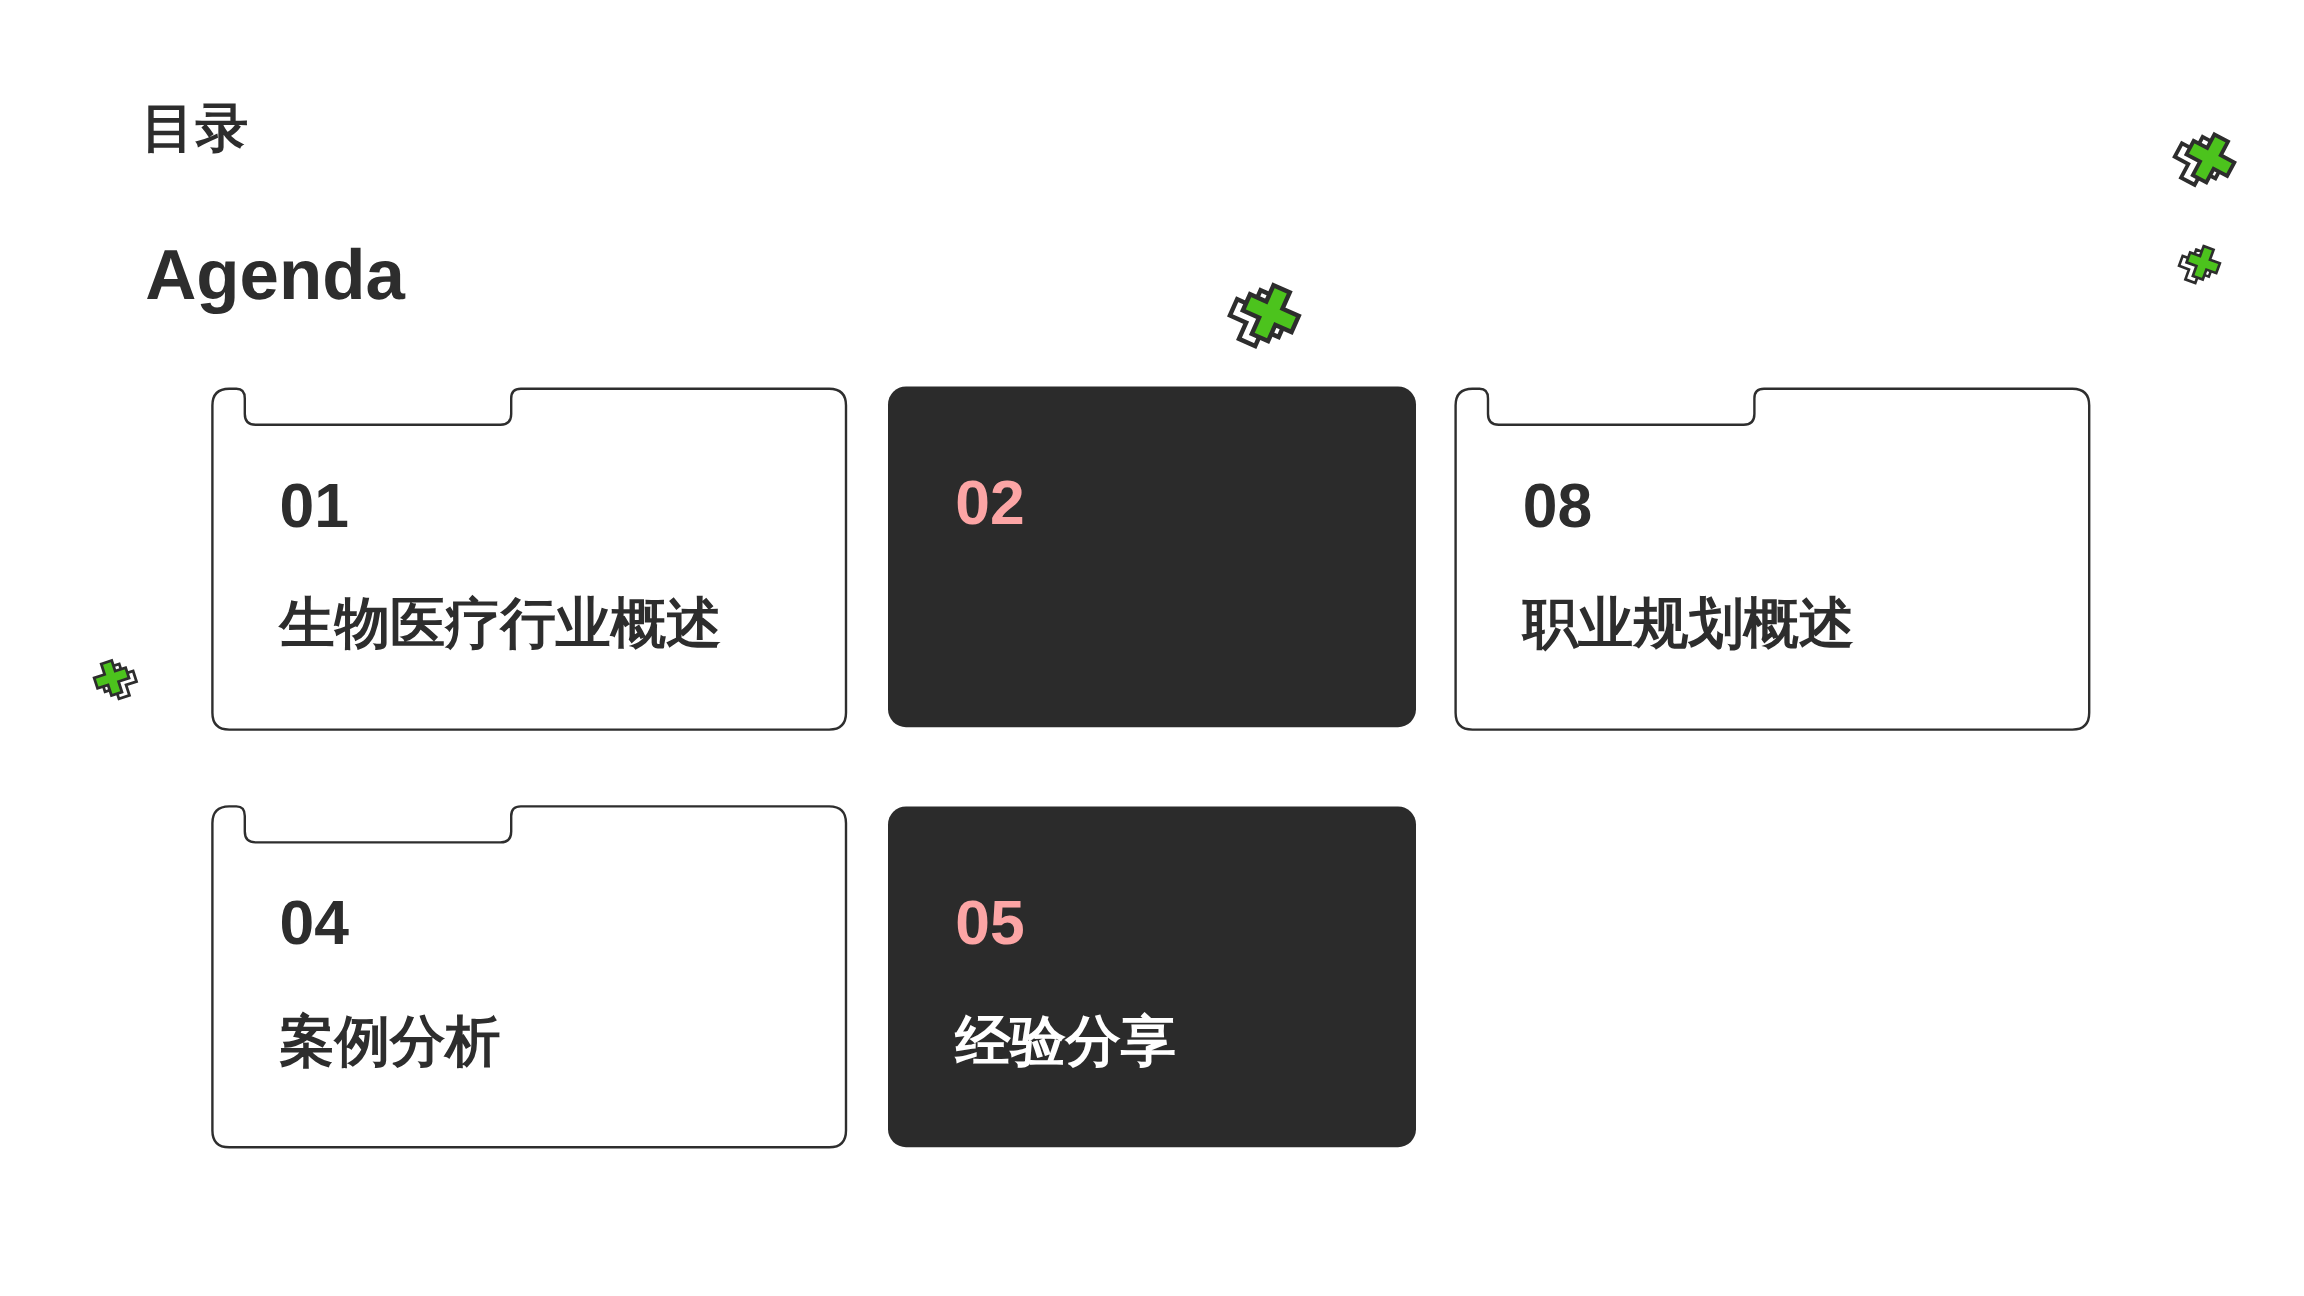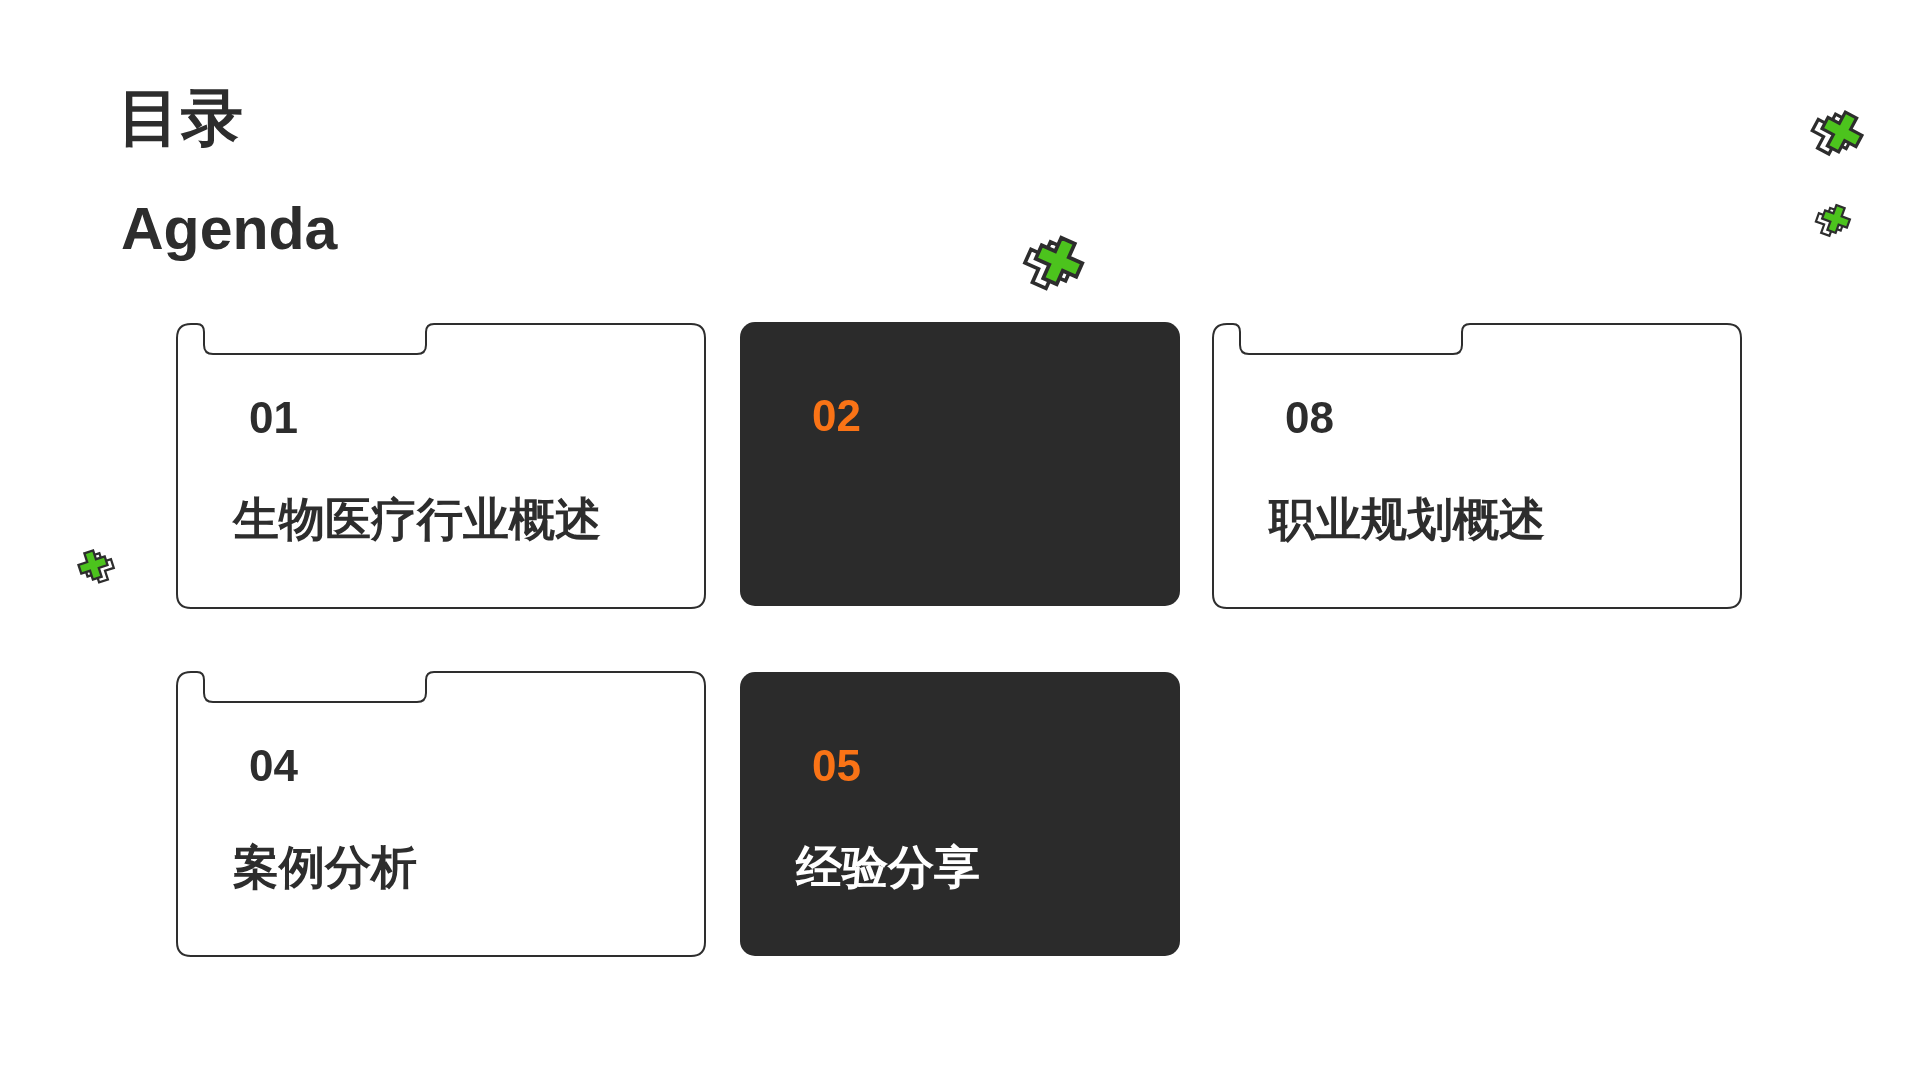--- a/index.html
+++ b/index.html
@@ -6,45 +6,45 @@
   body{
     font-family:"Liberation Sans","DejaVu Sans",sans-serif;
     width:1920px;height:1080px;position:relative;overflow:hidden;
     color:#2d2d2d;
   }
   .slide{position:absolute;inset:0;background:#ffffff;}
 
   
   .title{
     position:absolute;left:118px;top:84px;
-    font-size:62px;font-weight:900;line-height:1.1;color:#2d2d2d;
+    font-size:44px;font-weight:900;line-height:1.1;color:#2d2d2d;
     letter-spacing:1px;
   }
   .subtitle{
     position:absolute;left:121px;top:197px;
     font-size:59px;font-weight:bold;line-height:1.1;color:#2d2d2d;
   }
 
   
   .card{position:absolute;width:528px;height:284px;}
   .card .shape{position:absolute;left:0;top:0;overflow:visible;}
   .card .shape path{fill:#ffffff;stroke:#2e2e2e;stroke-width:2px;}
   .card-number{
-    position:absolute;left:72px;top:72px;
-    font-size:44px;font-weight:bold;line-height:1;color:#2d2d2d;
+    position:absolute;left:56px;top:72px;
+    font-size:52px;font-weight:bold;line-height:1;color:#2d2d2d;
   }
   .card-label{
     position:absolute;left:56px;top:170px;
     font-size:46px;font-weight:bold;line-height:1.1;color:#2d2d2d;
     white-space:nowrap;
   }
   .card.dark{
     width:440px;background:#2b2b2b;border-radius:15px;
   }
-  .card.dark .card-number{color:#f97316;}
+  .card.dark .card-number{color:#fca5a5;}
   .card.dark .card-label{color:#ffffff;}
 
   .pos-c1{left:177px;top:324px;}
   .pos-c2{left:740px;top:322px;height:284px;}
   .pos-c3{left:1213px;top:324px;}
   .pos-c4{left:177px;top:672px;}
   .pos-c5{left:740px;top:672px;}
   .pos-c6{left:1213px;top:672px;}
 
   

